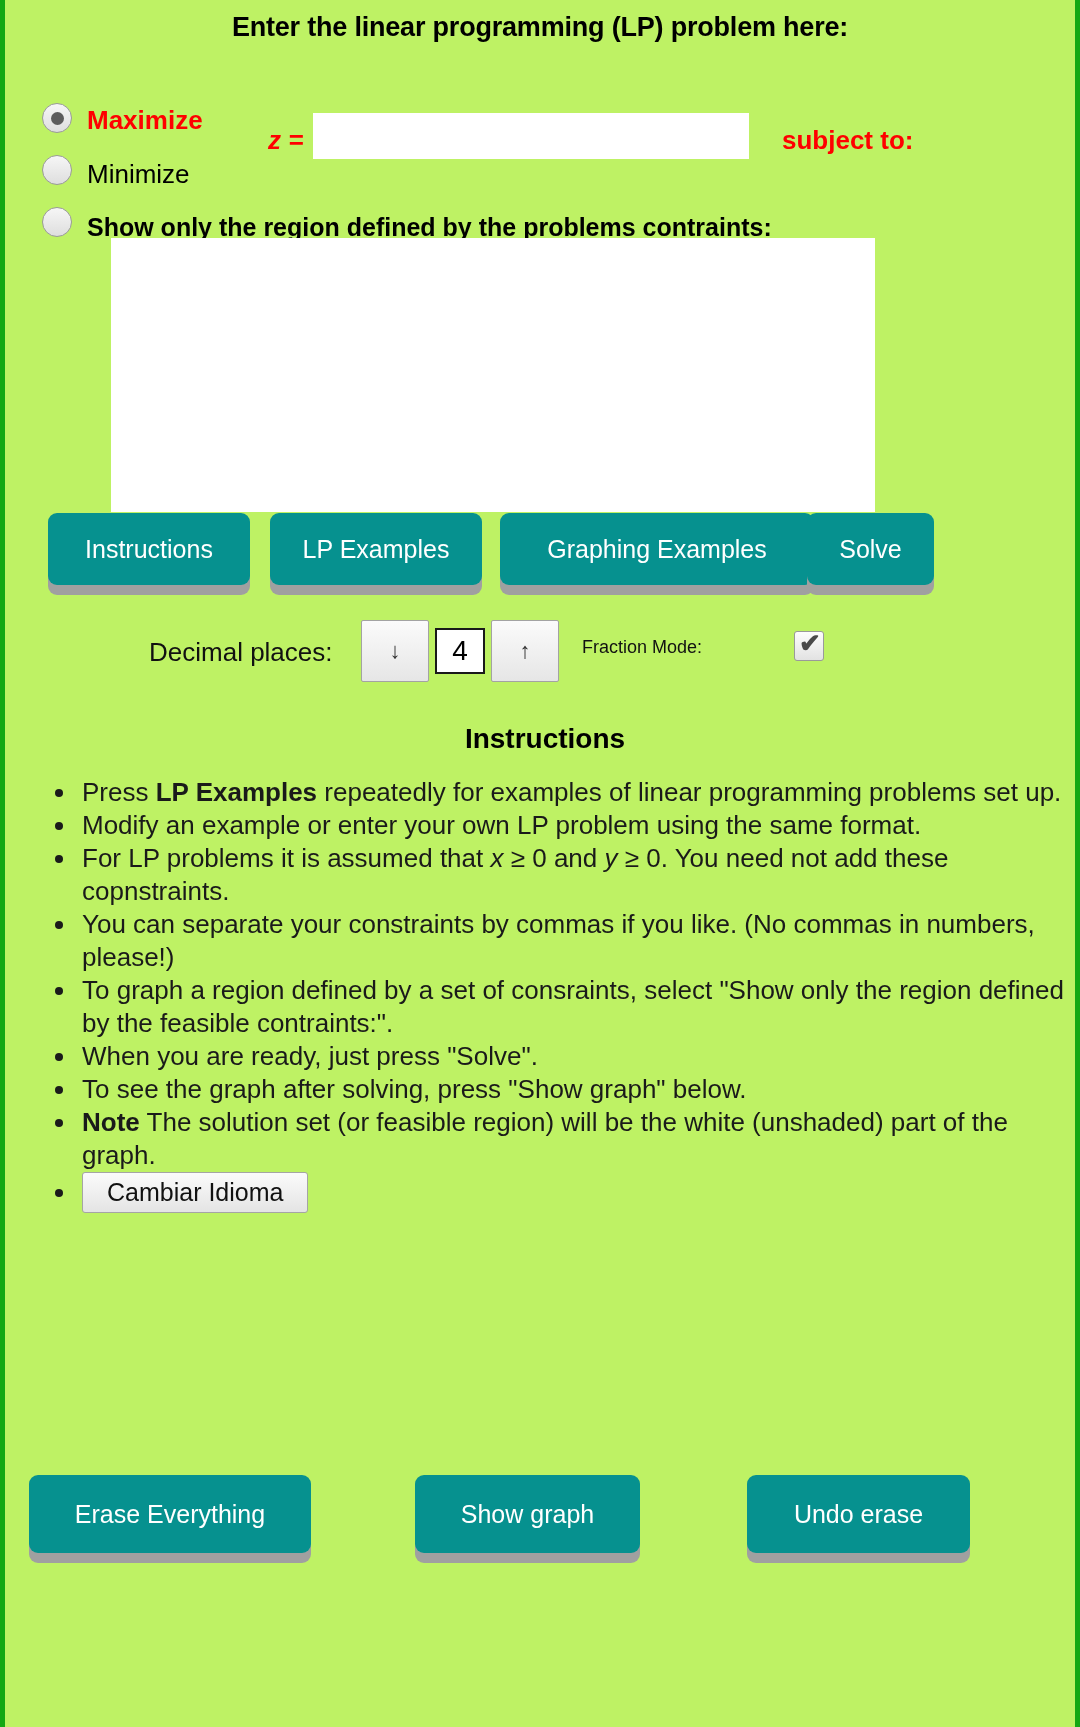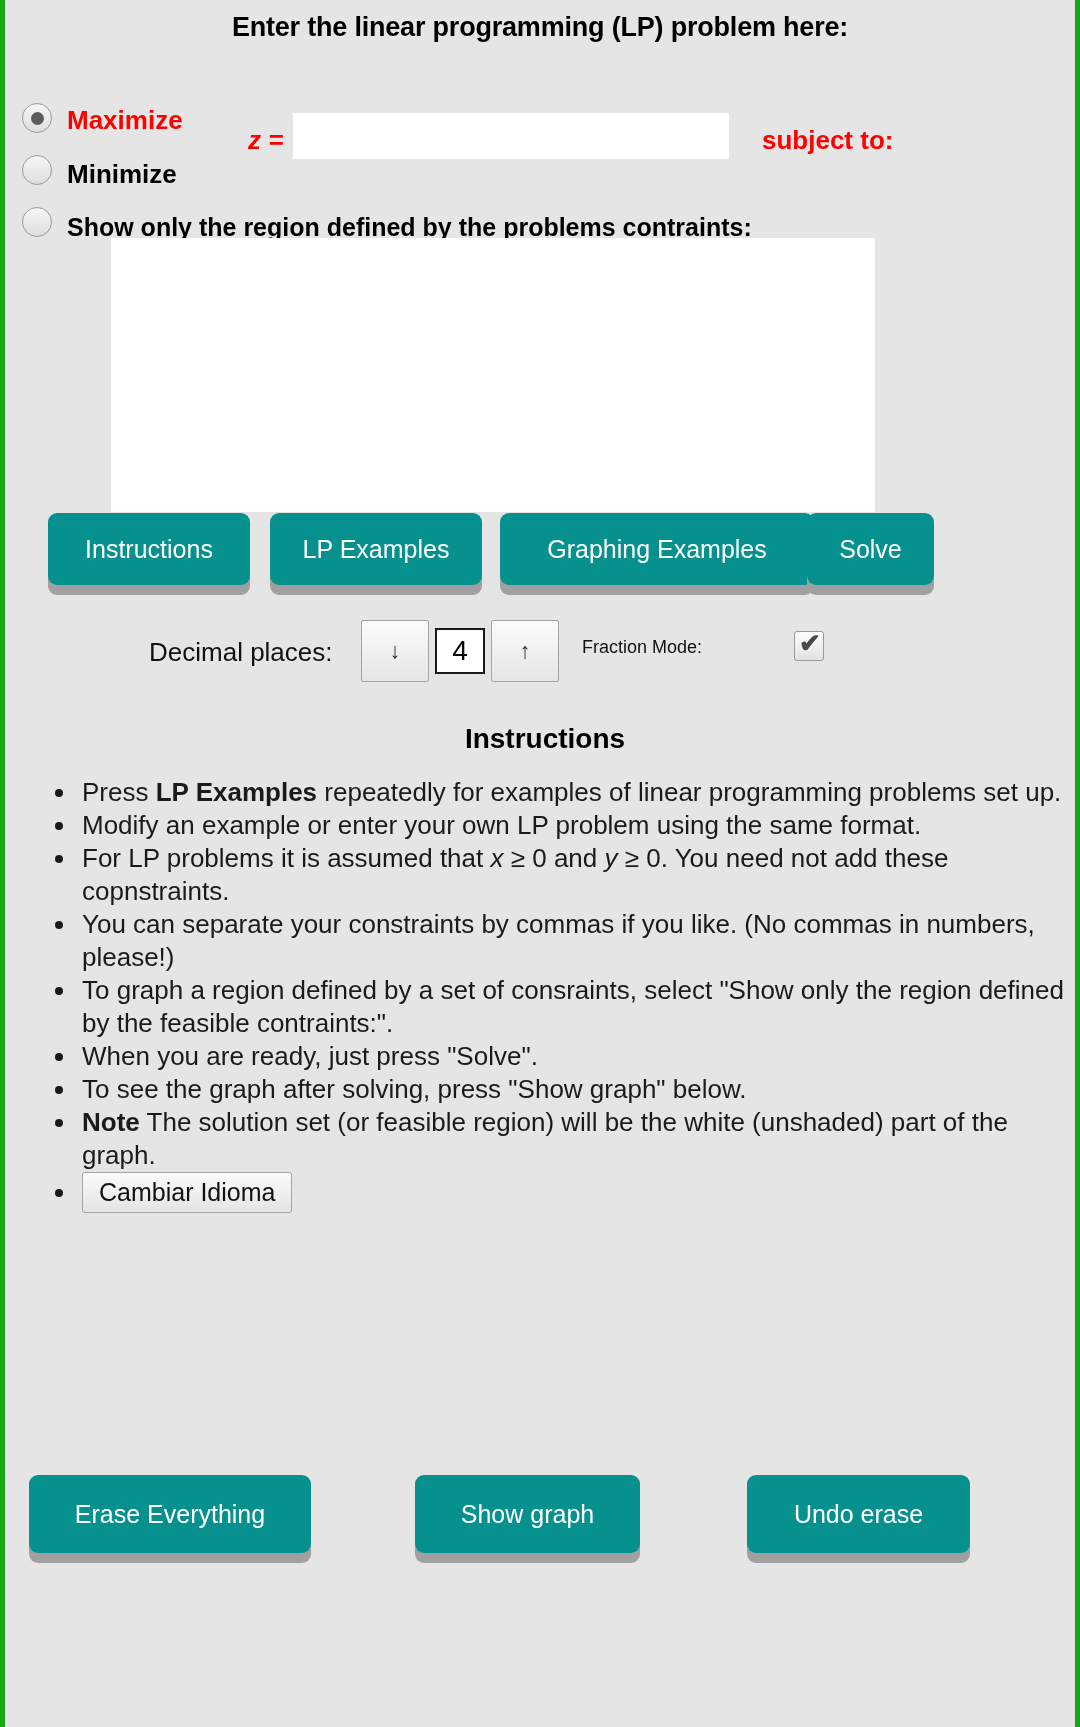--- a/index.html
+++ b/index.html
@@ -11,41 +11,42 @@
     height: 1727px;
     background: #ffffff;
     font-family: "Liberation Sans", sans-serif;
     overflow: hidden;
   }
   #app {
     position: absolute;
     left: 0; top: 0;
     width: 1080px;
     height: 1727px;
-    background: #e5e5e5;
+    background: #bef264;
     box-sizing: border-box;
     border-left: 5px solid #14a814;
     border-right: 5px solid #14a814;
     overflow: hidden;
   }
 
   
   .page-title {
     text-align: center;
     font-size: 27px;
     font-weight: bold;
     color: #000;
     padding-top: 12px;
     letter-spacing: -0.2px;
   }
 
   
   .obj-block {
     position: relative;
     height: 145px;
+    margin-left: 20px;
   }
   .radio {
     display: inline-block;
     width: 30px;
     height: 30px;
     border-radius: 50%;
     background: linear-gradient(180deg,#f6f6f6 0%, #dedede 100%);
     border: 1px solid #9a9a9a;
     box-sizing: border-box;
     position: absolute;
@@ -64,21 +65,21 @@
     position: absolute;
     left: 62px; top: 62px;
     font-size: 26px;
     font-weight: bold;
     color: #ff0000;
   }
   .lbl-min {
     position: absolute;
     left: 62px; top: 116px;
     font-size: 26px;
-    font-weight: bold;
+    font-weight: normal;
     color: #000;
   }
   .lbl-show {
     position: absolute;
     left: 62px; top: 170px;
     font-size: 25px;
     font-weight: bold;
     color: #000;
   }
   .rb1 { left: 17px; top: 60px; }
@@ -258,21 +259,21 @@
   .lang-li {
     list-style: disc;
     margin-top: 4px;
   }
   .lang-btn {
     font-family: "Liberation Sans", sans-serif;
     font-size: 25px;
     background: linear-gradient(180deg,#fbfbfb 0%,#e4e4e4 100%);
     border: 1px solid #a5a5a5;
     border-radius: 3px;
-    padding: 5px 16px;
+    padding: 5px 24px;
     cursor: pointer;
     color: #111;
   }
 
   
   .bottom-row {
     position: absolute;
     left: 0; top: 1475px;
     width: 1080px;
     height: 100px;

